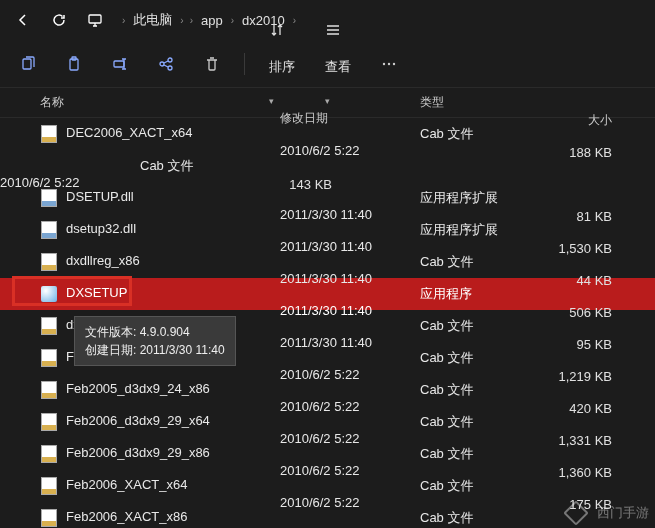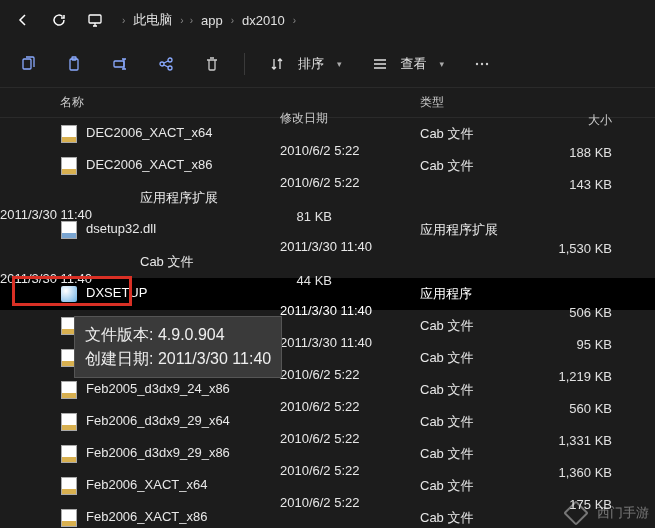--- a/index.html
+++ b/index.html
@@ -52,49 +52,50 @@
       border-radius: 4px;
     }
     .tool-btn.delete-btn { color: #ccc; }
     .tool-sep {
       width: 1px; height: 22px;
       background: #3a3a3a;
       margin: 0 4px;
     }
     .tool-label-btn {
       display: flex;
-      align-items: center;
-      gap: 13px;
+      align-items: flex-start;
+      gap: 20px;
       padding: 6px 10px;
       color: #e0e0e0;
       border-radius: 4px;
+      flex-direction: column;
     }
     .header-row {
       display: flex;
       align-items: center;
       height: 30px;
       border-bottom: 1px solid #2a2a2a;
       font-size: 12px;
       color: #ccc;
     }
-    .col-name { width: 280px; padding-left: 60px; display: flex; align-items: center; gap: 4px; }
+    .col-name { width: 280px; padding-left: 40px; display: flex; align-items: center; gap: 4px; }
     .col-date { width: 140px; margin-top: 32px; }
     .col-type { width: 118px; }
     .col-size { width: 90px; text-align: right; padding-right: 16px; margin-top: 36px; }
     .files {
       overflow-y: hidden;
     }
     .file-row {
       display: flex;
       align-items: center;
       height: 32px;
       color: #e8e8e8;
     }
     .file-row.selected {
-      background: #000000;
+      background: #b91c1c;
       color: #fff;
     }
     .file-row .col-name { display: flex; align-items: flex-start; gap: 8px; }
     .file-row .col-size { color: #e0e0e0; }
     .icon-cab, .icon-dll, .icon-exe {
       width: 18px; height: 18px;
       display: inline-flex; align-items: center; justify-content: center;
       flex-shrink: 0;
     }
     .icon-cab::before {
@@ -119,21 +120,21 @@
     .highlight-box {
       position: absolute;
       border: 3px solid #d93025;
       pointer-events: none;
     }
     .tooltip {
       position: absolute;
       background: #3a3a3a;
       border: 1px solid #555;
       padding: 6px 10px;
-      font-size: 16px;
+      font-size: 12px;
       color: #eee;
       line-height: 1.5;
       z-index: 10;
       white-space: nowrap;
     }
     .watermark {
       position: absolute;
       right: 6px; bottom: 6px;
       font-size: 13px;
       color: rgba(255,255,255,0.4);
@@ -248,43 +249,47 @@
     <div class="file-row">
       <div class="col-name">
         <span class="icon-cab"></span>
         <span>DEC2006_XACT_x64</span>
       </div>
       <div class="col-date">2010/6/2 5:22</div>
       <div class="col-type">Cab 文件</div>
       <div class="col-size">188 KB</div>
     </div>
     <div class="file-row">
-      <div class="col-name">
-        <span class="icon-cab"></span>
-        <span>DEC2006_XACT_x86</span>
-      </div>
       <div class="col-date">2010/6/2 5:22</div>
       <div class="col-type">Cab 文件</div>
       <div class="col-size">143 KB</div>
     </div>
     <div class="file-row">
+      <div class="col-name">
+        <span class="icon-dll"></span>
+        <span>DSETUP.dll</span>
+      </div>
       <div class="col-date">2011/3/30 11:40</div>
       <div class="col-type">应用程序扩展</div>
       <div class="col-size">81 KB</div>
     </div>
     <div class="file-row">
       <div class="col-name">
         <span class="icon-dll"></span>
         <span>dsetup32.dll</span>
       </div>
       <div class="col-date">2011/3/30 11:40</div>
       <div class="col-type">应用程序扩展</div>
       <div class="col-size">1,530 KB</div>
     </div>
     <div class="file-row">
+      <div class="col-name">
+        <span class="icon-cab"></span>
+        <span>dxdllreg_x86</span>
+      </div>
       <div class="col-date">2011/3/30 11:40</div>
       <div class="col-type">Cab 文件</div>
       <div class="col-size">44 KB</div>
     </div>
     <div class="file-row selected">
       <div class="col-name">
         <span class="icon-exe"></span>
         <span>DXSETUP</span>
       </div>
       <div class="col-date">2011/3/30 11:40</div>
@@ -309,21 +314,21 @@
       <div class="col-type">Cab 文件</div>
       <div class="col-size">1,219 KB</div>
     </div>
     <div class="file-row">
       <div class="col-name">
         <span class="icon-cab"></span>
         <span>Feb2005_d3dx9_24_x86</span>
       </div>
       <div class="col-date">2010/6/2 5:22</div>
       <div class="col-type">Cab 文件</div>
-      <div class="col-size">560 KB</div>
+      <div class="col-size">420 KB</div>
     </div>
     <div class="file-row">
       <div class="col-name">
         <span class="icon-cab"></span>
         <span>Feb2006_d3dx9_29_x64</span>
       </div>
       <div class="col-date">2010/6/2 5:22</div>
       <div class="col-type">Cab 文件</div>
       <div class="col-size">1,331 KB</div>
     </div>

